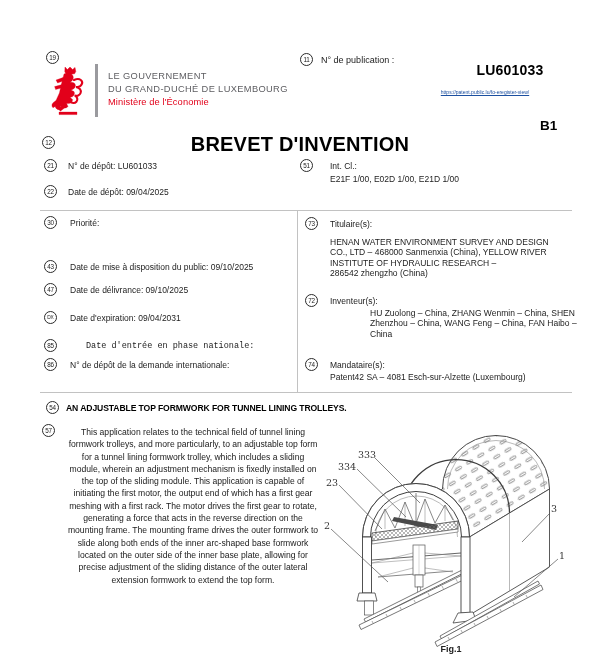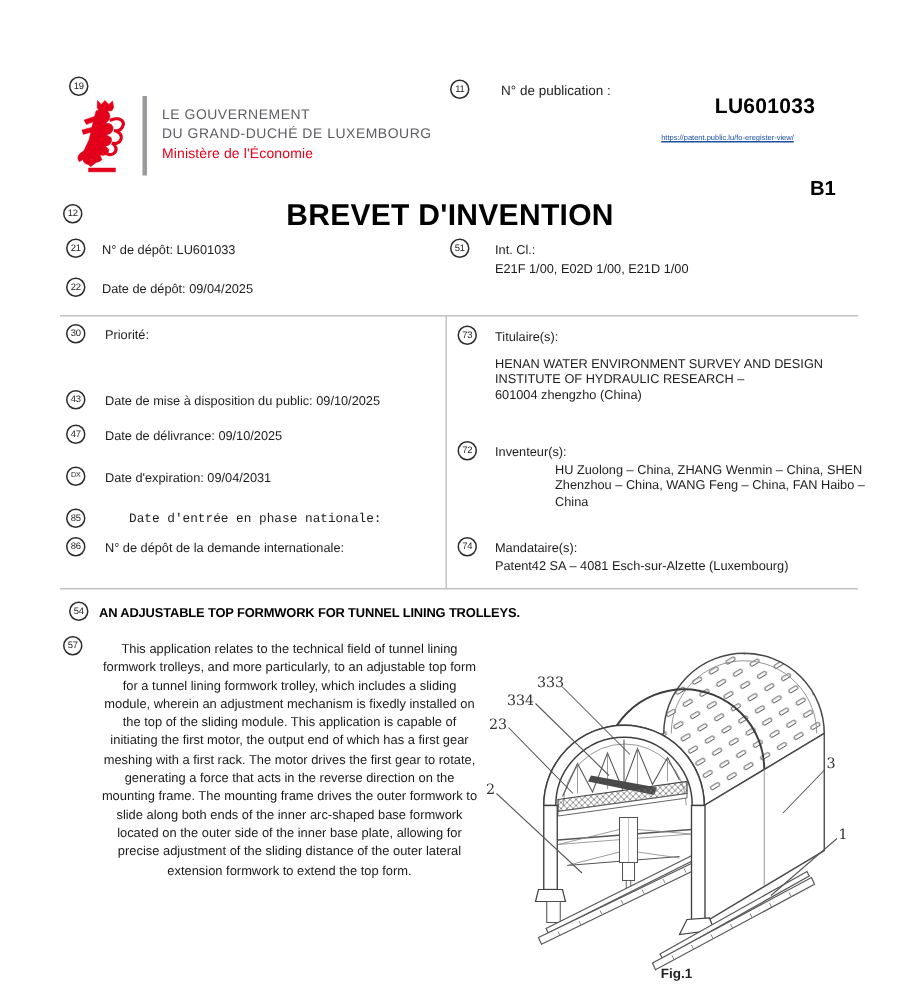--- a/index.html
+++ b/index.html
@@ -15,21 +15,21 @@
     border:1.1px solid #2b2b2b;border-radius:50%;
     font-size:6.3px;line-height:11px;text-align:center;color:#222;
     background:#fff;font-weight:500;letter-spacing:-0.2px;
   }
   .circ.tiny{font-size:4.8px;}
   .txt{position:absolute;font-size:8.5px;white-space:nowrap;color:#1c1c1c;}
   .gray-line-h{position:absolute;height:1px;background:#c2c2c2;}
   .gray-line-v{position:absolute;width:1px;background:#c2c2c2;}
   .gov-gray{color:#5d5d61;font-size:9.3px;letter-spacing:0.35px;white-space:nowrap;}
   .gov-red{color:#e2001a;font-size:9.3px;letter-spacing:0.1px;white-space:nowrap;}
-  .pub-label{font-size:9px;color:#222;margin-left:13px;}
+  .pub-label{font-size:9px;color:#222;}
   .pub-num{font-size:14px;font-weight:bold;letter-spacing:0.2px;color:#000;}
   .reg-link{font-size:5px;color:#1b4fa0;text-decoration:underline;white-space:nowrap;}
   .doc-title{font-size:20px;font-weight:bold;color:#000;letter-spacing:0.2px;text-align:center;}
   .kind{font-size:13.5px;font-weight:bold;color:#000;}
   .block{position:absolute;font-size:8.5px;line-height:10.4px;color:#1c1c1c;}
   .block .bl{white-space:nowrap;}
   .inv-title{font-size:8.6px;font-weight:bold;letter-spacing:-0.1px;white-space:nowrap;color:#000;}
   .abstract{
     position:absolute;font-size:8.6px;line-height:12.3px;color:#1a1a1a;
     width:254px;text-align:center;
@@ -99,22 +99,23 @@
 <div class="circ" style="left:44px;top:339px;">85</div>
 <div class="txt" style="left:86px;top:341px;font-family:Liberation Mono, monospace;">Date d'entrée en phase nationale:</div>
 
 <div class="circ" style="left:44px;top:358px;">86</div>
 <div class="txt" style="left:70px;top:360px;">N° de dépôt de la demande internationale:</div>
 
 <div class="circ" style="left:305px;top:217px;">73</div>
 <div class="txt" style="left:330px;top:219px;">Titulaire(s):</div>
 <div class="block" style="left:330px;top:237px;">
   <div class="bl">HENAN WATER ENVIRONMENT SURVEY AND DESIGN</div>
+  <div class="bl">CO., LTD – 468000 Sanmenxia (China), YELLOW RIVER</div>
   <div class="bl">INSTITUTE OF HYDRAULIC RESEARCH –</div>
-  <div class="bl">601004 zhengzho (China)</div>
+  <div class="bl">286542 zhengzho (China)</div>
 </div>
 
 <div class="circ" style="left:305px;top:294px;">72</div>
 <div class="txt" style="left:330px;top:296px;">Inventeur(s):</div>
 <div class="block" style="left:330px;top:308px;margin-left:40px;">
   <div class="bl">HU Zuolong – China, ZHANG Wenmin – China, SHEN</div>
   <div class="bl">Zhenzhou – China, WANG Feng – China, FAN Haibo –</div>
   <div class="bl">China</div>
 </div>
 

